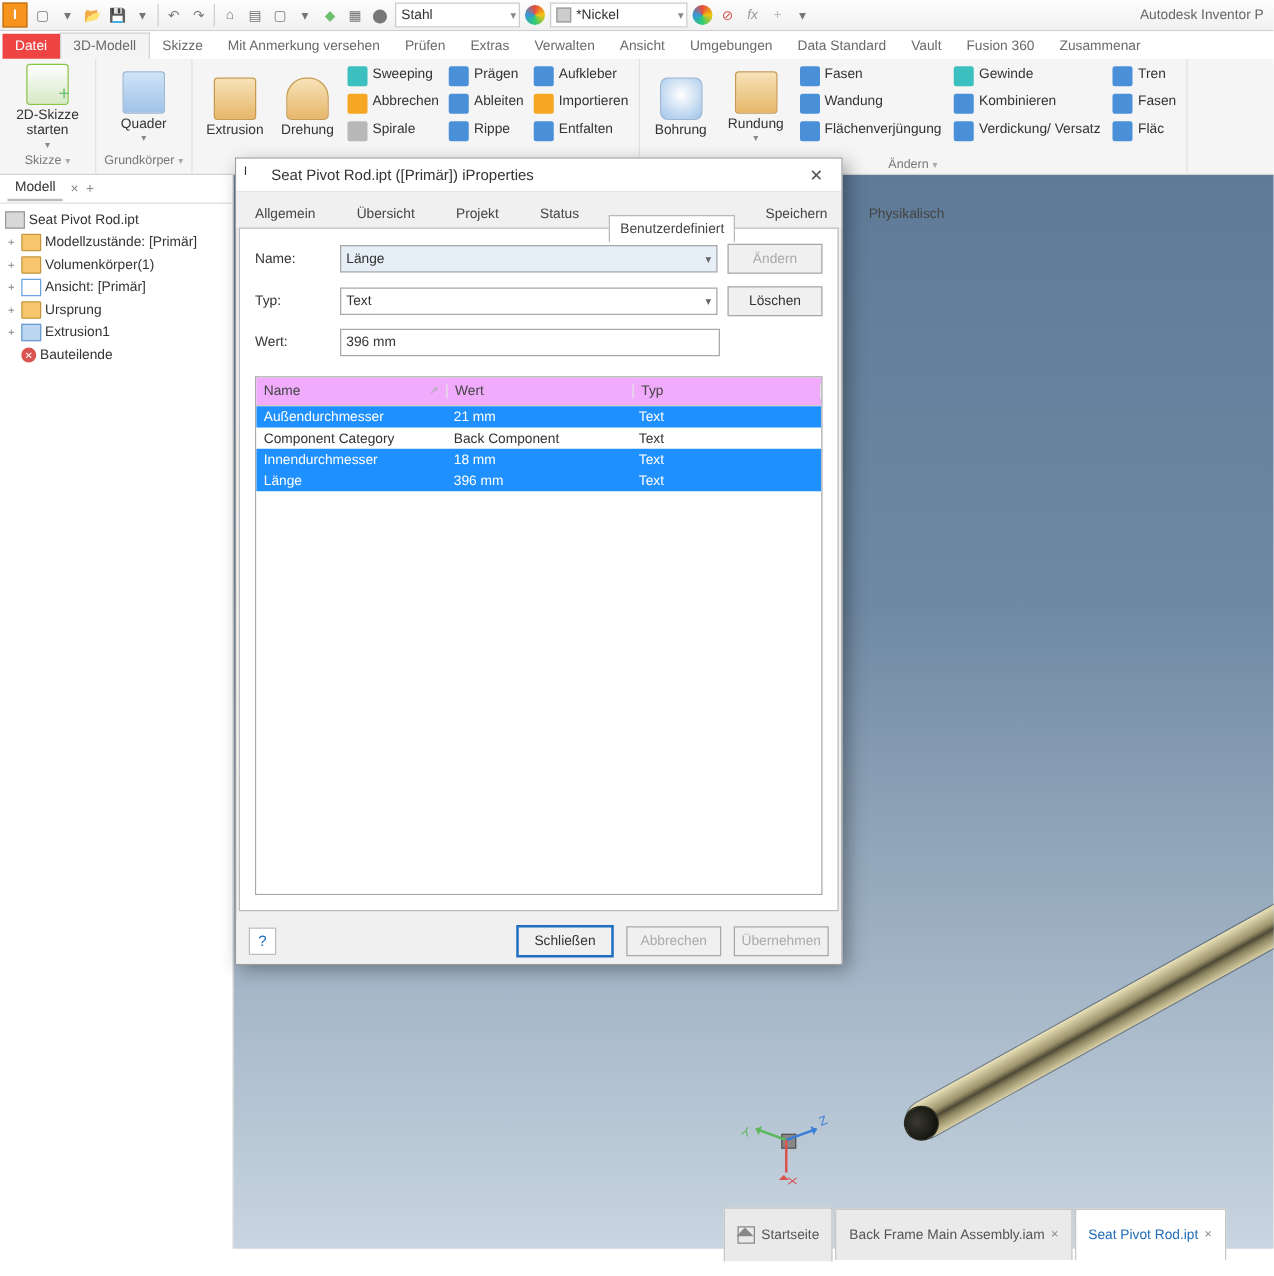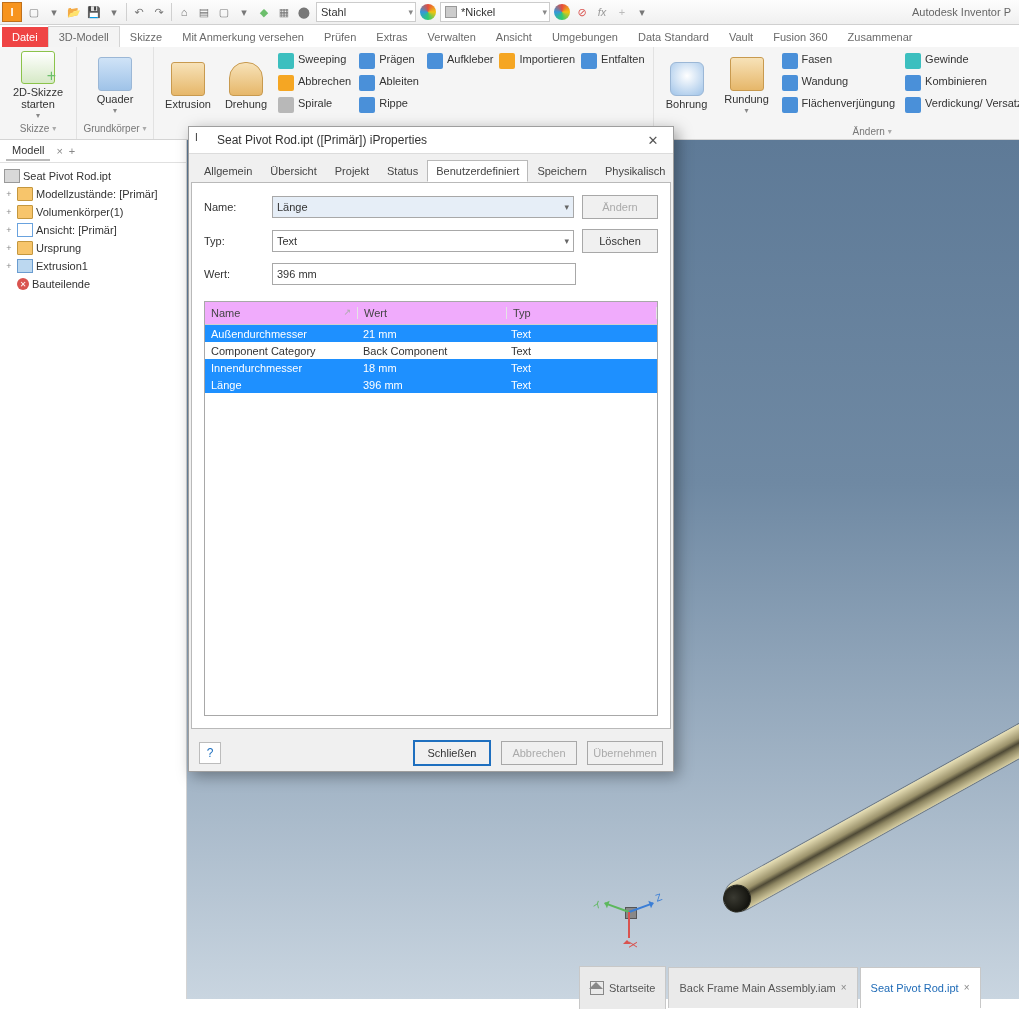--- a/index.html
+++ b/index.html
@@ -39,23 +39,23 @@
 .part{background:#d8d8d8;border:1px solid #999}
 .view{background:#fff;border:1px solid #69a2de}
 .ext{background:#bcd8f0;border:1px solid #6a9cd0}
 .stop{width:12px;height:12px;border-radius:50%;background:#d9534f;color:#fff;font-size:8px;display:flex;align-items:center;justify-content:center}
 .viewport{flex:1;position:relative;background:linear-gradient(#5e7a97 0%,#6f89a3 40%,#c9d5e0 100%)}
 
 .dlg{position:absolute;left:188px;top:126px;width:484px;height:644px;background:#f0f0f0;border:1px solid #9e9e9e;box-shadow:4px 4px 14px rgba(0,0,0,.35);display:flex;flex-direction:column;z-index:50}
 .dlg-title{height:26px;background:#fff;display:flex;align-items:center;padding:0 6px;gap:6px;font-size:12px;border-bottom:1px solid #dcdcdc}
 .dlg-title .app-ico{width:16px;height:16px;font-size:10px}
 .dlg-close{margin-left:auto;width:28px;height:20px;display:flex;align-items:center;justify-content:center;font-size:13px;color:#555}
-.dlg-tabs{display:flex;align-items:end;padding:6px 6px 0;gap:0;background:#f0f0f0;font-size:11px}
+.dlg-tabs{display:flex;align-items:end;padding:6px 6px 0;gap:15px;background:#f0f0f0;font-size:11px}
 .dtab{padding:4px 8px;border:1px solid transparent;color:#444}
-.dtab.active{background:#fff;border:1px solid #b9b9b9;border-bottom:1px solid #fff;position:relative;top:0}
+.dtab.active{background:#fff;border:1px solid #b9b9b9;border-bottom:1px solid #fff;position:relative;top:12px}
 .dlg-page{flex:1;background:#fff;margin:0 2px 6px;border:1px solid #b9b9b9;padding:12px;display:flex;flex-direction:column;gap:10px}
 .form-row{display:flex;align-items:center;gap:8px}
 .form-row label{width:60px}
 .combo,.txt{flex:1;height:20px;border:1px solid #a8a8a8;background:#fff;padding:0 4px;font-size:11px;position:relative;display:flex;align-items:center}
 .combo{padding-right:16px}
 .combo::after{content:"▾";position:absolute;right:4px;color:#666;font-size:9px}
 .combo.sel{background:#e6eef7}
 .dlg-btn{width:74px;height:22px;border:1px solid #a8a8a8;background:#f0f0f0;font-size:11px;display:flex;align-items:center;justify-content:center}
 .dlg-btn.disabled{color:#aaa}
 .dlg-btn.primary{border:2px solid #1e6fbf}
@@ -203,21 +203,21 @@
         </div>
       <div class="small-btn">
           <div class="small-ico ico-blue"></div>
           <span>Ableiten</span>
         </div>
       <div class="small-btn">
           <div class="small-ico ico-blue"></div>
           <span>Rippe</span>
         </div>
     </div>
-    <div style="display:flex;flex-direction:row;gap:2px;padding-top:2px">
+    <div style="display:flex;flex-direction:column;gap:2px;padding-top:2px">
       <div class="small-btn">
           <div class="small-ico ico-blue"></div>
           <span>Aufkleber</span>
         </div>
       <div class="small-btn">
           <div class="small-ico ico-orange"></div>
           <span>Importieren</span>
         </div>
       <div class="small-btn">
           <div class="small-ico ico-blue"></div>

